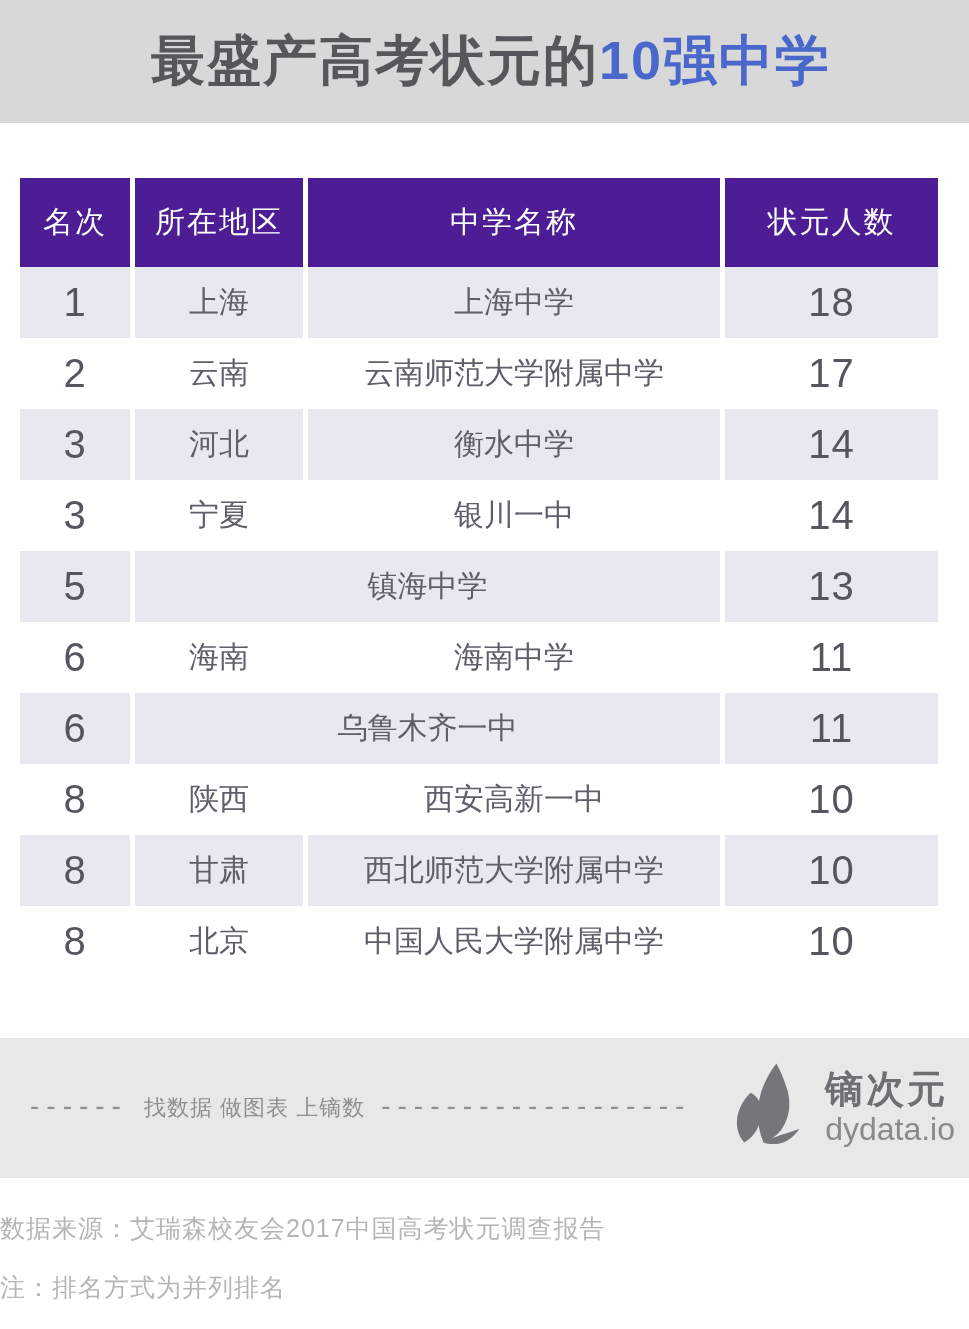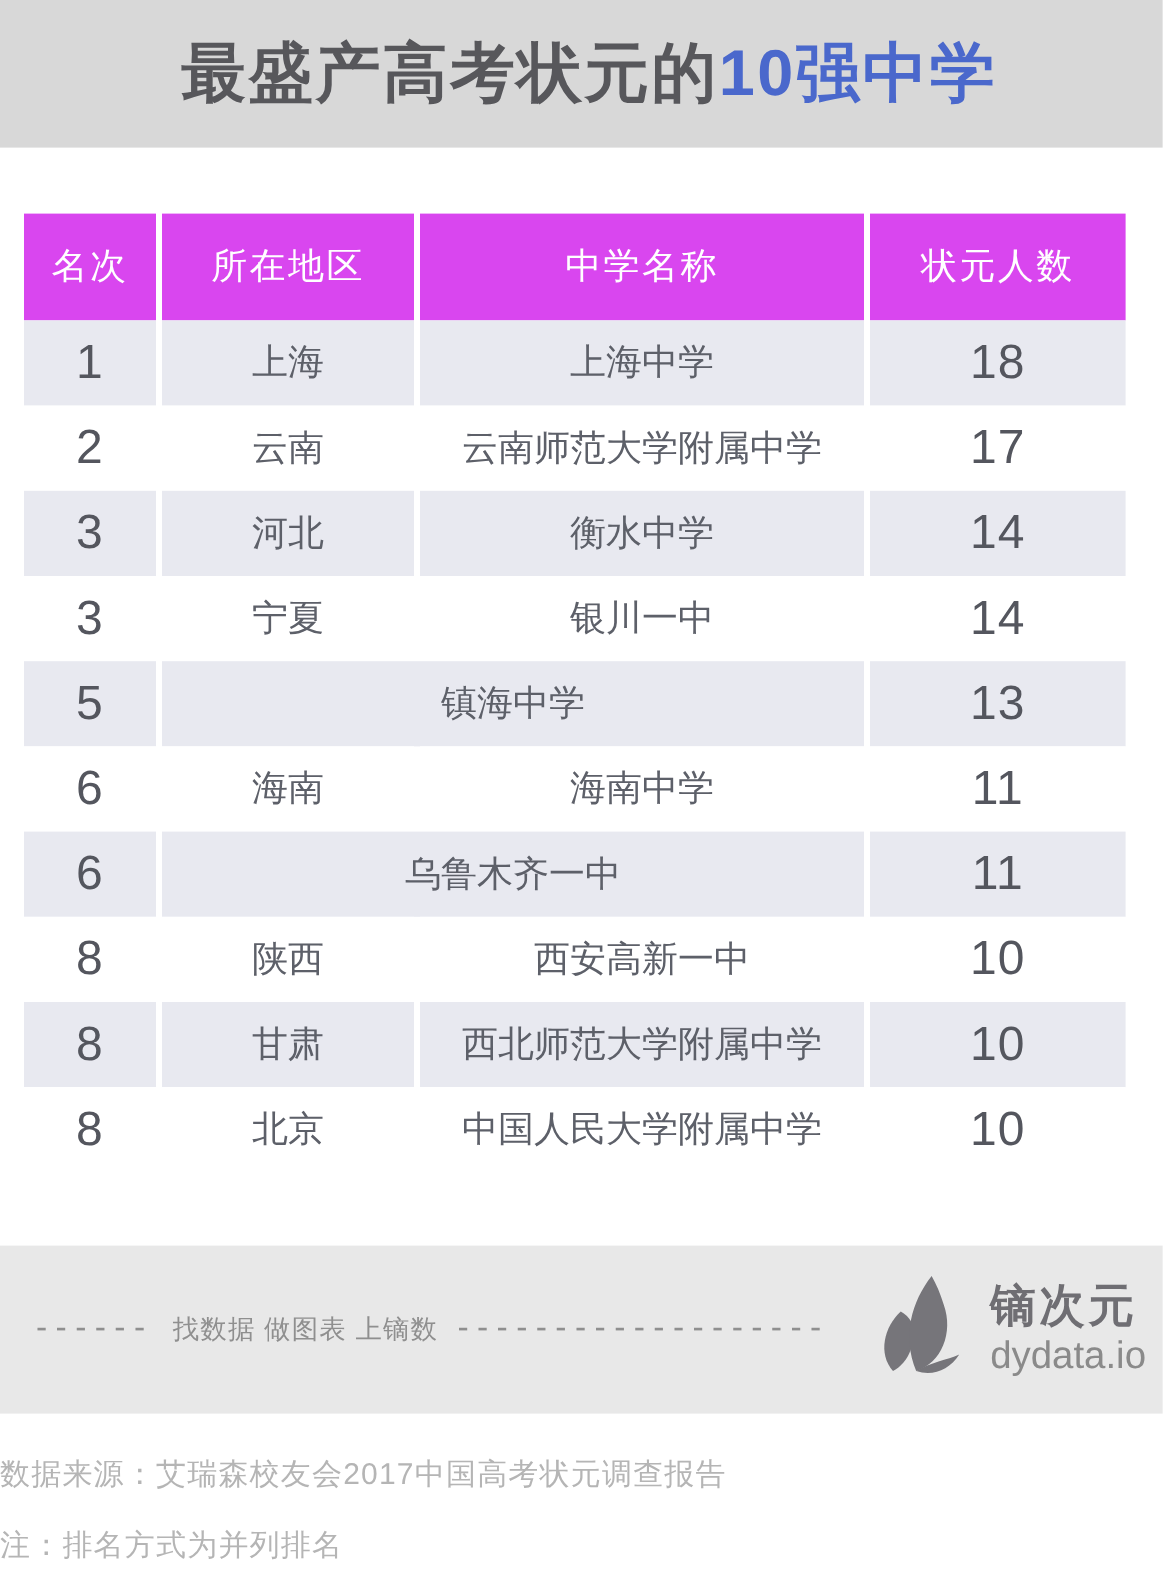--- a/index.html
+++ b/index.html
@@ -46,25 +46,25 @@
   }
   .trow.header { height: 89px; }
   .cell {
     display: flex;
     align-items: center;
     justify-content: center;
     font-size: 30px;
     color: #5d6069;
   }
   .c-rank   { width: 110px; }
-  .c-region { width: 210px; }
+  .c-region { width: 168px; }
   .c-school { flex: 1; }
   .c-count  { width: 213px; }
   .trow.header .cell {
-    background: #d946ef;
+    background: #4c1d95;
     color: #ffffff;
     font-size: 30px;
     letter-spacing: 2px;
   }
   .trow.alt .cell   { background: #e8e9f0; }
   .trow.plain .cell { background: #ffffff; }
   .cell.num {
     font-size: 40px;
     font-weight: 300;
     color: #54565e;

